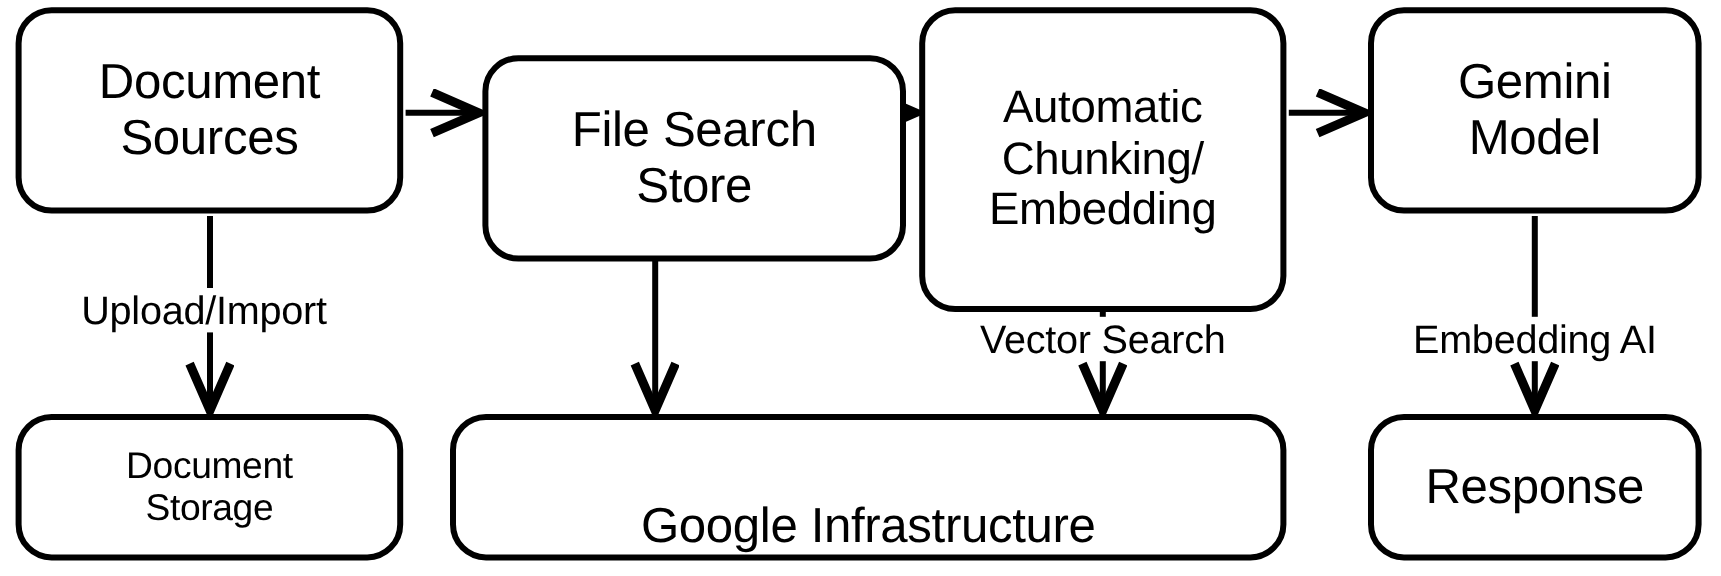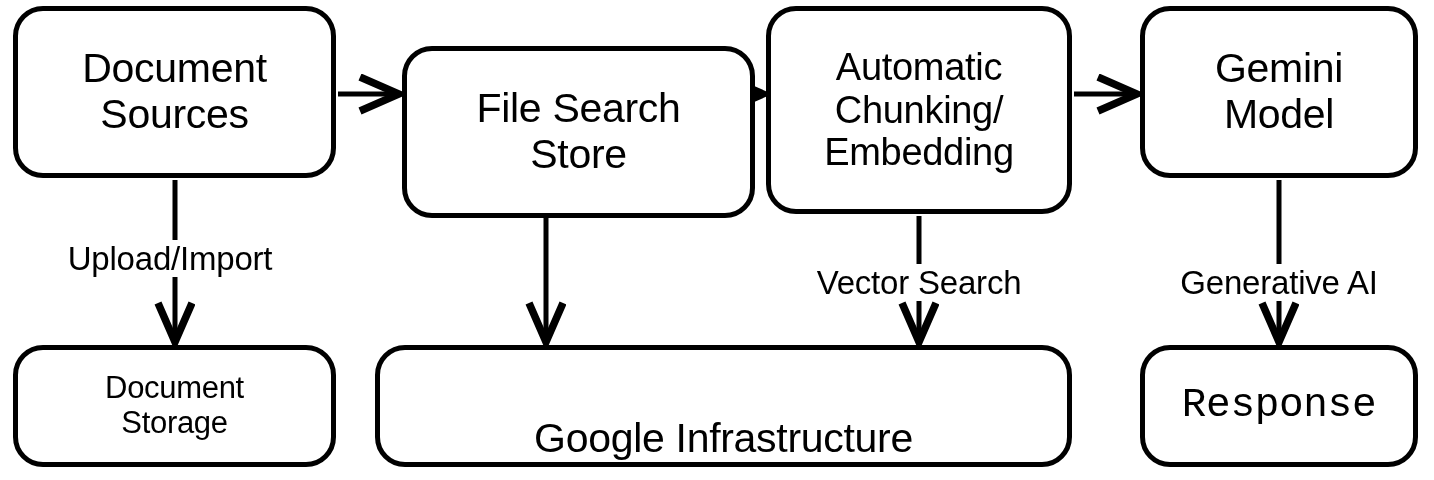--- a/index.html
+++ b/index.html
@@ -85,43 +85,43 @@
   <div class="node size-lg" id="node-document-sources" style="left: 13px; top: 6px; width: 323px; height: 172px;">
     <span class="node-label">Document
 Sources</span>
   </div>
 
   <div class="node size-lg" id="node-file-search-store" style="left: 402px; top: 6px; width: 353px; height: 172px; margin-top: 40px;">
     <span class="node-label">File Search
 Store</span>
   </div>
 
-  <div class="node size-md" id="node-automatic-chunking-embedding" style="left: 766px; top: 6px; width: 306px; height: 208px;">
+  <div class="node size-md" id="node-automatic-chunking-embedding" style="left: 766px; top: 6px; width: 306px; height: 254px;">
     <span class="node-label">Automatic
 Chunking/
 Embedding</span>
   </div>
 
   <div class="node size-lg" id="node-gemini-model" style="left: 1140px; top: 6px; width: 278px; height: 172px;">
     <span class="node-label">Gemini
 Model</span>
   </div>
 
   <div class="node size-sm" id="node-document-storage" style="left: 13px; top: 345px; width: 323px; height: 122px;">
     <span class="node-label">Document
 Storage</span>
   </div>
 
   <div class="node size-lg" id="node-google-infrastructure" style="left: 375px; top: 345px; width: 697px; height: 122px; align-items: flex-end;">
     <span class="node-label">Google Infrastructure</span>
   </div>
 
-  <div class="node size-lg" id="node-response" style="left: 1140px; top: 345px; width: 278px; height: 122px; font-family: Liberation Mono, monospace;">
+  <div class="node size-lg" id="node-response" style="left: 1140px; top: 345px; width: 278px; height: 122px;">
     <span class="node-label">Response</span>
   </div>
 
   <div class="edge-label" id="edge-label-vector-search" style="left: 919px; top: 264px;">Vector Search</div>
 
   <div class="edge-label" id="edge-label-upload-import" style="left: 170px; top: 240px;">Upload/Import</div>
 
-  <div class="edge-label" id="edge-label-generative-ai" style="left: 1279px; top: 264px;">Generative AI</div>
+  <div class="edge-label" id="edge-label-generative-ai" style="left: 1279px; top: 264px;">Embedding AI</div>
 
 </div>
 
 </body></html>

